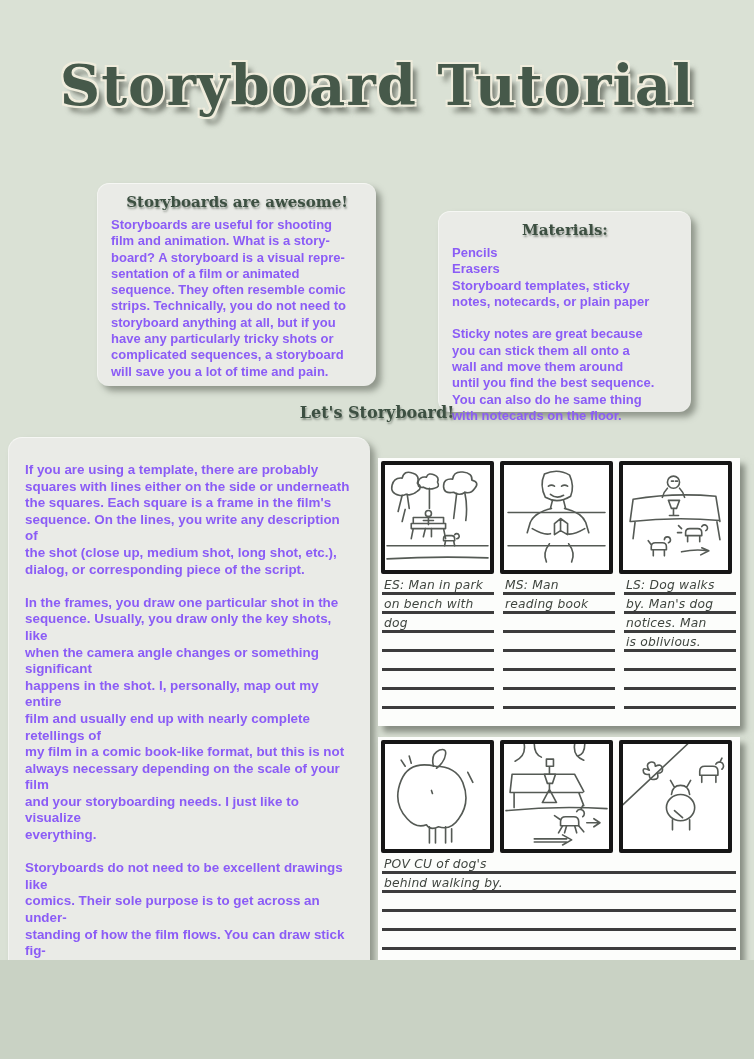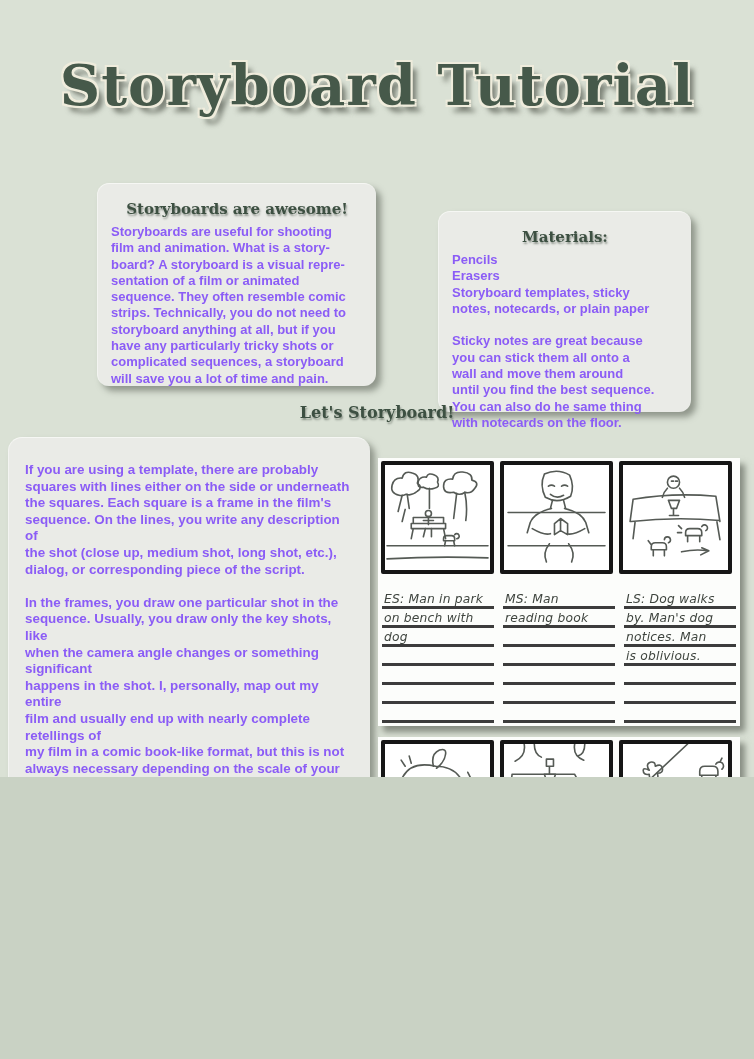--- a/index.html
+++ b/index.html
@@ -1,18 +1,18 @@
 <!DOCTYPE html>
 <html><head>
 <meta charset="utf-8">
 <style>
   html,body{margin:0;padding:0;}
   body{background:#c9d2c4;}
   .page{
-    position:relative; width:754px; height:777px; margin:0 auto;
+    position:relative; width:754px; height:960px; margin:0 auto;
     background:#dae1d5; overflow:hidden;
     font-family:"Liberation Sans", sans-serif;
   }
   
   .page-title{
     position:absolute; top:52px; left:0; width:754px;
     text-align:center;
     font-family:"DejaVu Serif", serif; font-weight:bold; font-size:56px;
     color:#46594a; letter-spacing:1px;
     text-shadow:
@@ -22,21 +22,21 @@
   }
   
   .info-box{
     position:absolute; background:#eaebe7; border-radius:12px;
     box-shadow:5px 5px 6px rgba(105,110,100,.65);
     border-top:1px solid #f6f7f4; border-left:1px solid #f3f4f1;
     box-sizing:border-box;
   }
   .box-heading{
     font-family:"DejaVu Serif", serif; font-weight:bold; font-size:15px;
-    color:#3d5042; text-align:center; padding-top:16px;
+    color:#3d5042; text-align:center; padding-top:9px;
     text-shadow:1px 2px 2px rgba(70,80,70,.55);
   }
   .box-body{
     padding:6px 13px 0 13px; font-size:13px; line-height:16.3px;
     color:#8b5cf6; white-space:pre-line;font-weight:bold;
   }
   .awesome-box{ left:97px; top:183px; width:279px; height:203px; }
   .materials-box{ left:438px; top:183px; width:253px; height:201px;margin-top:28px; }
   .materials-box .box-body{ }
 
@@ -58,21 +58,21 @@
   .sb-card.sb1{ left:378px; top:458px; height:268px; }
   .sb-card.sb2{ left:378px; top:737px; height:271px; }
   .frames-row{ display:flex; gap:6px; }
   .frame{
     width:113px; height:113px; box-sizing:border-box;
     border:4px solid #161616; background:#ffffff; border-radius:2px;
     flex:0 0 auto; overflow:hidden;
   }
   .frame svg{ display:block; width:100%; height:100%; }
   .sk{ fill:none; stroke:#555a55; stroke-width:1.6; stroke-linecap:round; stroke-linejoin:round; }
-  .lines-row{ display:flex; gap:9px; margin-top:16px; padding:0 1px; }
+  .lines-row{ display:flex; gap:9px; margin-top:2px; padding:0 1px; }
   .lines-col{
     flex:1 1 0; position:relative; height:140px;
     background-image:repeating-linear-gradient(to bottom,
       rgba(0,0,0,0) 0px, rgba(0,0,0,0) 16px, #3c3c3c 16px, #3c3c3c 19px);
   }
   .caption{
     position:absolute; top:0; left:2px; right:0;
     font-family:"DejaVu Sans", sans-serif; font-style:italic;
     font-size:12.3px; line-height:19px; color:#3f453f;
     letter-spacing:.2px; white-space:pre-line;

